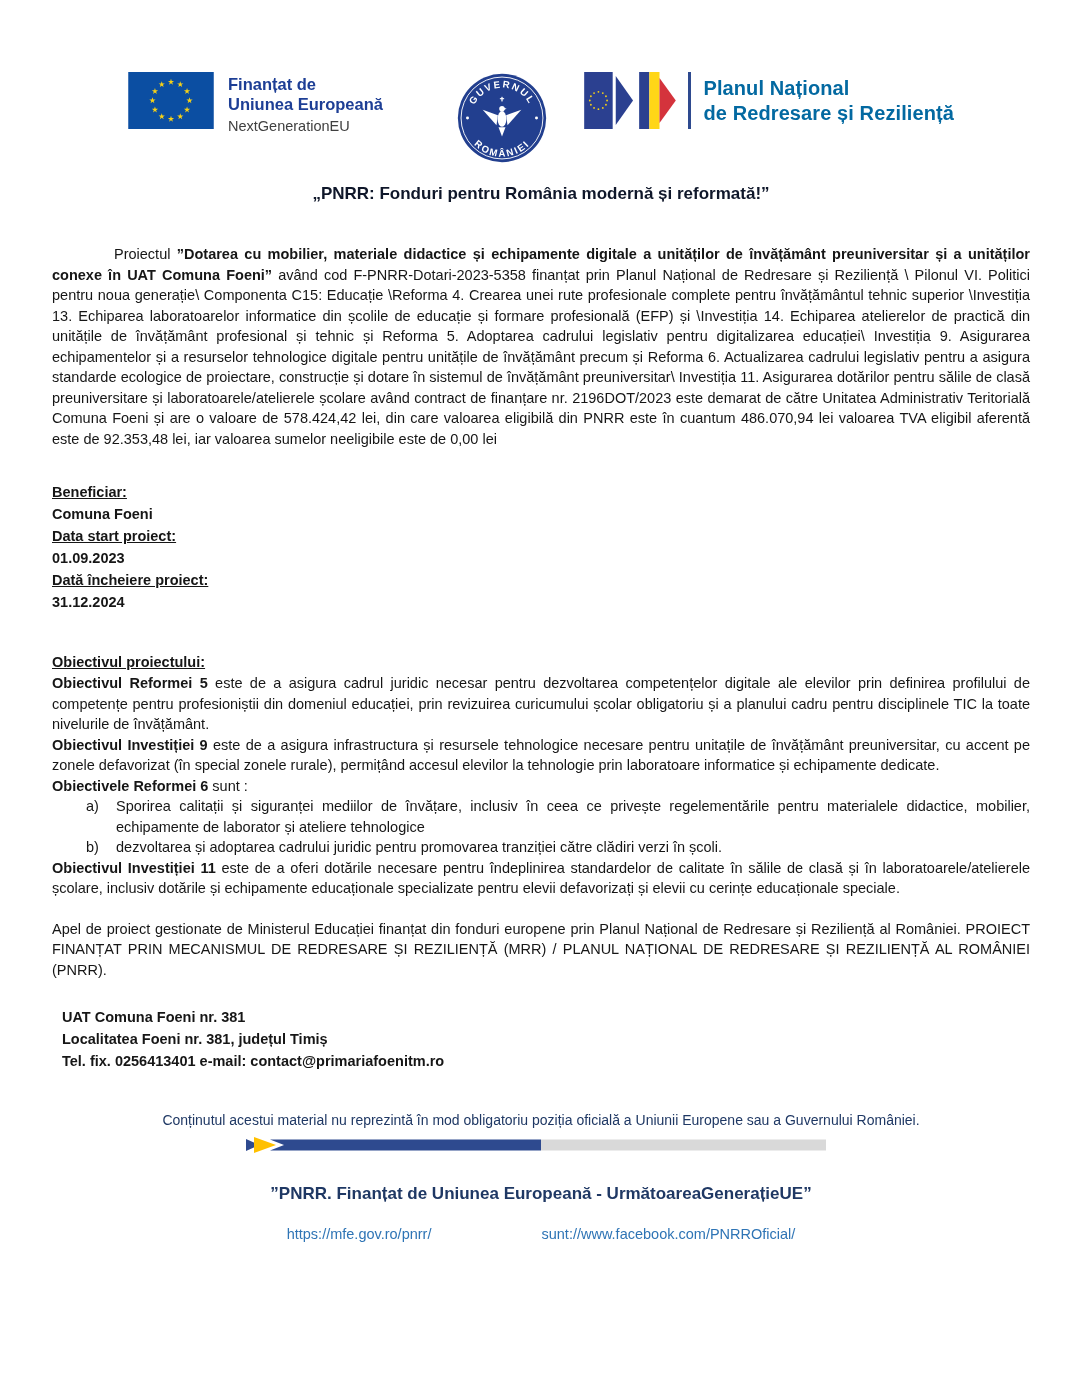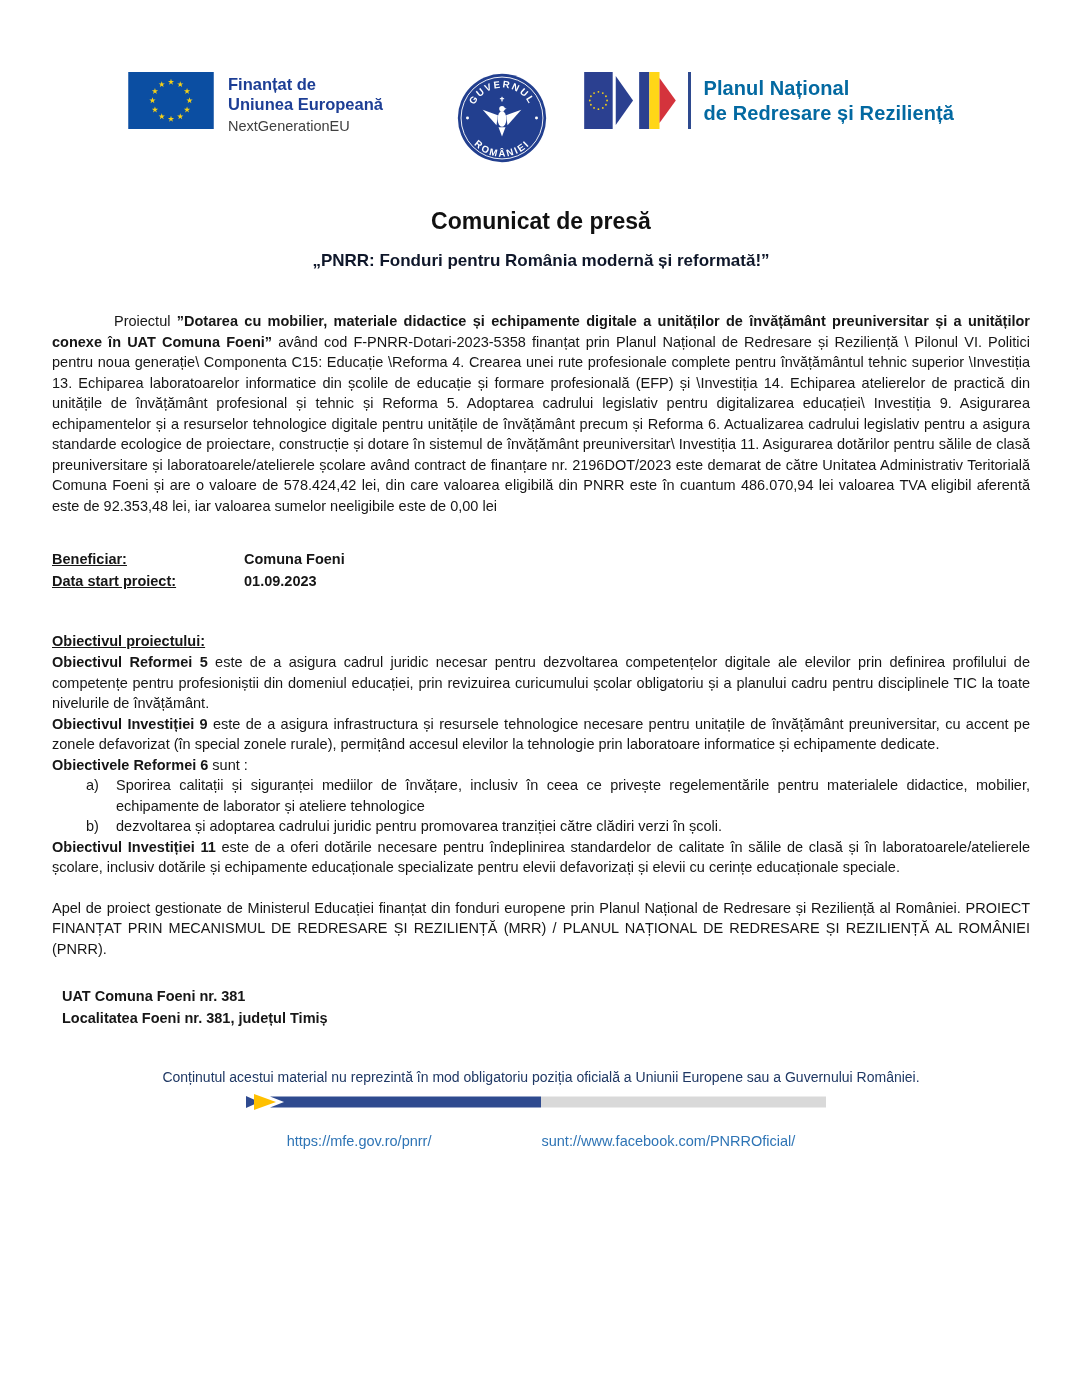--- a/index.html
+++ b/index.html
@@ -19,21 +19,21 @@
   .pnrr-text{color:#0369a1;font-size:20px;line-height:25px;font-weight:bold;letter-spacing:.1px;}
 
   
   h1.title{font-size:23px;font-weight:bold;text-align:center;margin:40px 0 0;color:#111;}
   h2.subtitle{font-size:17px;font-weight:bold;text-align:center;margin:16px 0 0;color:#0f172a;}
 
   
   .body-text{font-size:14.5px;line-height:20.5px;}
   p.intro{margin:40px 0 0;text-align:justify;text-indent:62px;}
   .details{margin-top:32px;}
-  .detail-row{display:flex;line-height:22px;font-weight:bold;}
+  .detail-row{display:flex;line-height:22px;font-weight:bold;flex-direction:column;}
   .detail-label{width:192px;text-decoration:underline;}
   .objectives{margin-top:38px;}
   .obj-heading{font-weight:bold;text-decoration:underline;line-height:22px;}
   .objectives p{margin:0;text-align:justify;}
   ul.obj-list{margin:0;padding:0;list-style:none;}
   ul.obj-list li{display:flex;padding-left:34px;}
   .li-marker{width:30px;flex:none;}
   .li-text{flex:1;text-align:justify;}
   p.funding{margin:20px 0 0;text-align:justify;}
   .contact{margin-top:26px;padding-left:10px;font-weight:bold;line-height:22px;}
@@ -130,35 +130,38 @@
         <polygon points="74,6 90,28 74,50" fill="#d4333c"></polygon>
       </svg>
       <div class="pnrr-divider"></div>
       <div class="pnrr-text">
         <div>Planul Național</div>
         <div>de Redresare și Reziliență</div>
       </div>
     </div>
   </div>
 
-  <h1 class="title">Comunicat de presă</h1>
   <h2 class="subtitle">„PNRR: Fonduri pentru România modernă și reformată!”</h2>
 
   <div class="content body-text">
 
     <p class="intro"><span>Proiectul </span><b>”Dotarea cu mobilier, materiale didactice și echipamente digitale a unităților de învățământ preuniversitar și a unităților conexe în UAT Comuna Foeni”</b><span> având cod F-PNRR-Dotari-2023-5358 finanțat prin Planul Național de Redresare și Reziliență \ Pilonul VI. Politici pentru noua generație\ Componenta C15: Educație \Reforma 4. Crearea unei rute profesionale complete pentru învățământul tehnic superior \Investiția 13. Echiparea laboratoarelor informatice din școlile de educație și formare profesională (EFP) și \Investiția 14. Echiparea atelierelor de practică din unitățile de învățământ profesional și tehnic și Reforma 5. Adoptarea cadrului legislativ pentru digitalizarea educației\ Investiția 9. Asigurarea echipamentelor și a resurselor tehnologice digitale pentru unitățile de învățământ precum și Reforma 6. Actualizarea cadrului legislativ pentru a asigura standarde ecologice de proiectare, construcție și dotare în sistemul de învățământ preuniversitar\ Investiția 11. Asigurarea dotărilor pentru sălile de clasă preuniversitare și laboratoarele/atelierele școlare având contract de finanțare nr. 2196DOT/2023 este demarat de către Unitatea Administrativ Teritorială Comuna Foeni și are o valoare de 578.424,42 lei, din care valoarea eligibilă din PNRR este în cuantum 486.070,94 lei valoarea TVA eligibil aferentă este de 92.353,48 lei, iar valoarea sumelor neeligibile este de 0,00 lei</span></p>
 
     <div class="details">
       <div class="detail-row">
         <span class="detail-label">Beneficiar:</span>
         <span class="detail-value">Comuna Foeni</span>
       </div>
       <div class="detail-row">
         <span class="detail-label">Data start proiect:</span>
         <span class="detail-value">01.09.2023</span>
+      </div>
+      <div class="detail-row">
+        <span class="detail-label">Dată încheiere proiect:</span>
+        <span class="detail-value">31.12.2024</span>
       </div>
     </div>
 
     <div class="objectives">
       <div class="obj-heading">Obiectivul proiectului:</div>
       <p><b>Obiectivul Reformei 5</b><span> este de a asigura cadrul juridic necesar pentru dezvoltarea competențelor digitale ale elevilor prin definirea profilului de competențe pentru profesioniștii din domeniul educației, prin revizuirea curicumului școlar obligatoriu și a planului cadru pentru disciplinele TIC la toate nivelurile de învățământ.</span></p>
       <p><b>Obiectivul Investiției 9</b><span> este de a asigura infrastructura și resursele tehnologice necesare pentru unitațile de învățământ preuniversitar, cu accent pe zonele defavorizat (în special zonele rurale), permițând accesul elevilor la tehnologie prin laboratoare informatice și echipamente dedicate.</span></p>
       <p><b>Obiectivele Reformei 6</b><span> sunt :</span></p>
       <ul class="obj-list">
         <li>
@@ -171,31 +174,33 @@
         </li>
       </ul>
       <p><b>Obiectivul Investiției 11</b><span> este de a oferi dotările necesare pentru îndeplinirea standardelor de calitate în sălile de clasă și în laboratoarele/atelierele școlare, inclusiv dotările și echipamente educaționale specializate pentru elevii defavorizați și elevii cu cerințe educaționale speciale.</span></p>
     </div>
 
     <p class="funding">Apel de proiect gestionate de Ministerul Educației finanțat din fonduri europene prin Planul Național de Redresare și Reziliență al României. PROIECT FINANȚAT PRIN MECANISMUL DE REDRESARE ȘI REZILIENȚĂ (MRR) / PLANUL NAȚIONAL DE REDRESARE ȘI REZILIENȚĂ AL ROMÂNIEI (PNRR).</p>
 
     <div class="contact">
       <div>UAT Comuna Foeni nr. 381</div>
       <div>Localitatea Foeni nr. 381, județul Timiș</div>
+      <div>Tel. fix. 0256413401 e-mail: contact@primariafoenitm.ro</div>
     </div>
   </div>
 
   <div class="disclaimer">Conținutul acestui material nu reprezintă în mod obligatoriu poziția oficială a Uniunii Europene sau a Guvernului României.</div>
 
   <svg class="bar-graphic" width="590" height="18" viewBox="0 0 590 18">
     <polygon points="0,3 13,9 0,15" fill="#2e4a8f"></polygon>
     <polygon points="8,1 30,9 8,17" fill="#ffc000"></polygon>
     <polygon points="24,3.5 295,3.5 295,14.5 24,14.5 38,9" fill="#2e4a8f"></polygon>
     <rect x="295" y="3.5" width="285" height="11" fill="#d9d9d9"></rect>
   </svg>
 
+  <div class="slogan">”PNRR. Finanțat de Uniunea Europeană - UrmătoareaGenerațieUE”</div>
 
   <div class="links-row">
     <a>https://mfe.gov.ro/pnrr/</a>
     <a>sunt://www.facebook.com/PNRROficial/</a>
   </div>
 
 </div>
 
 </body></html>

